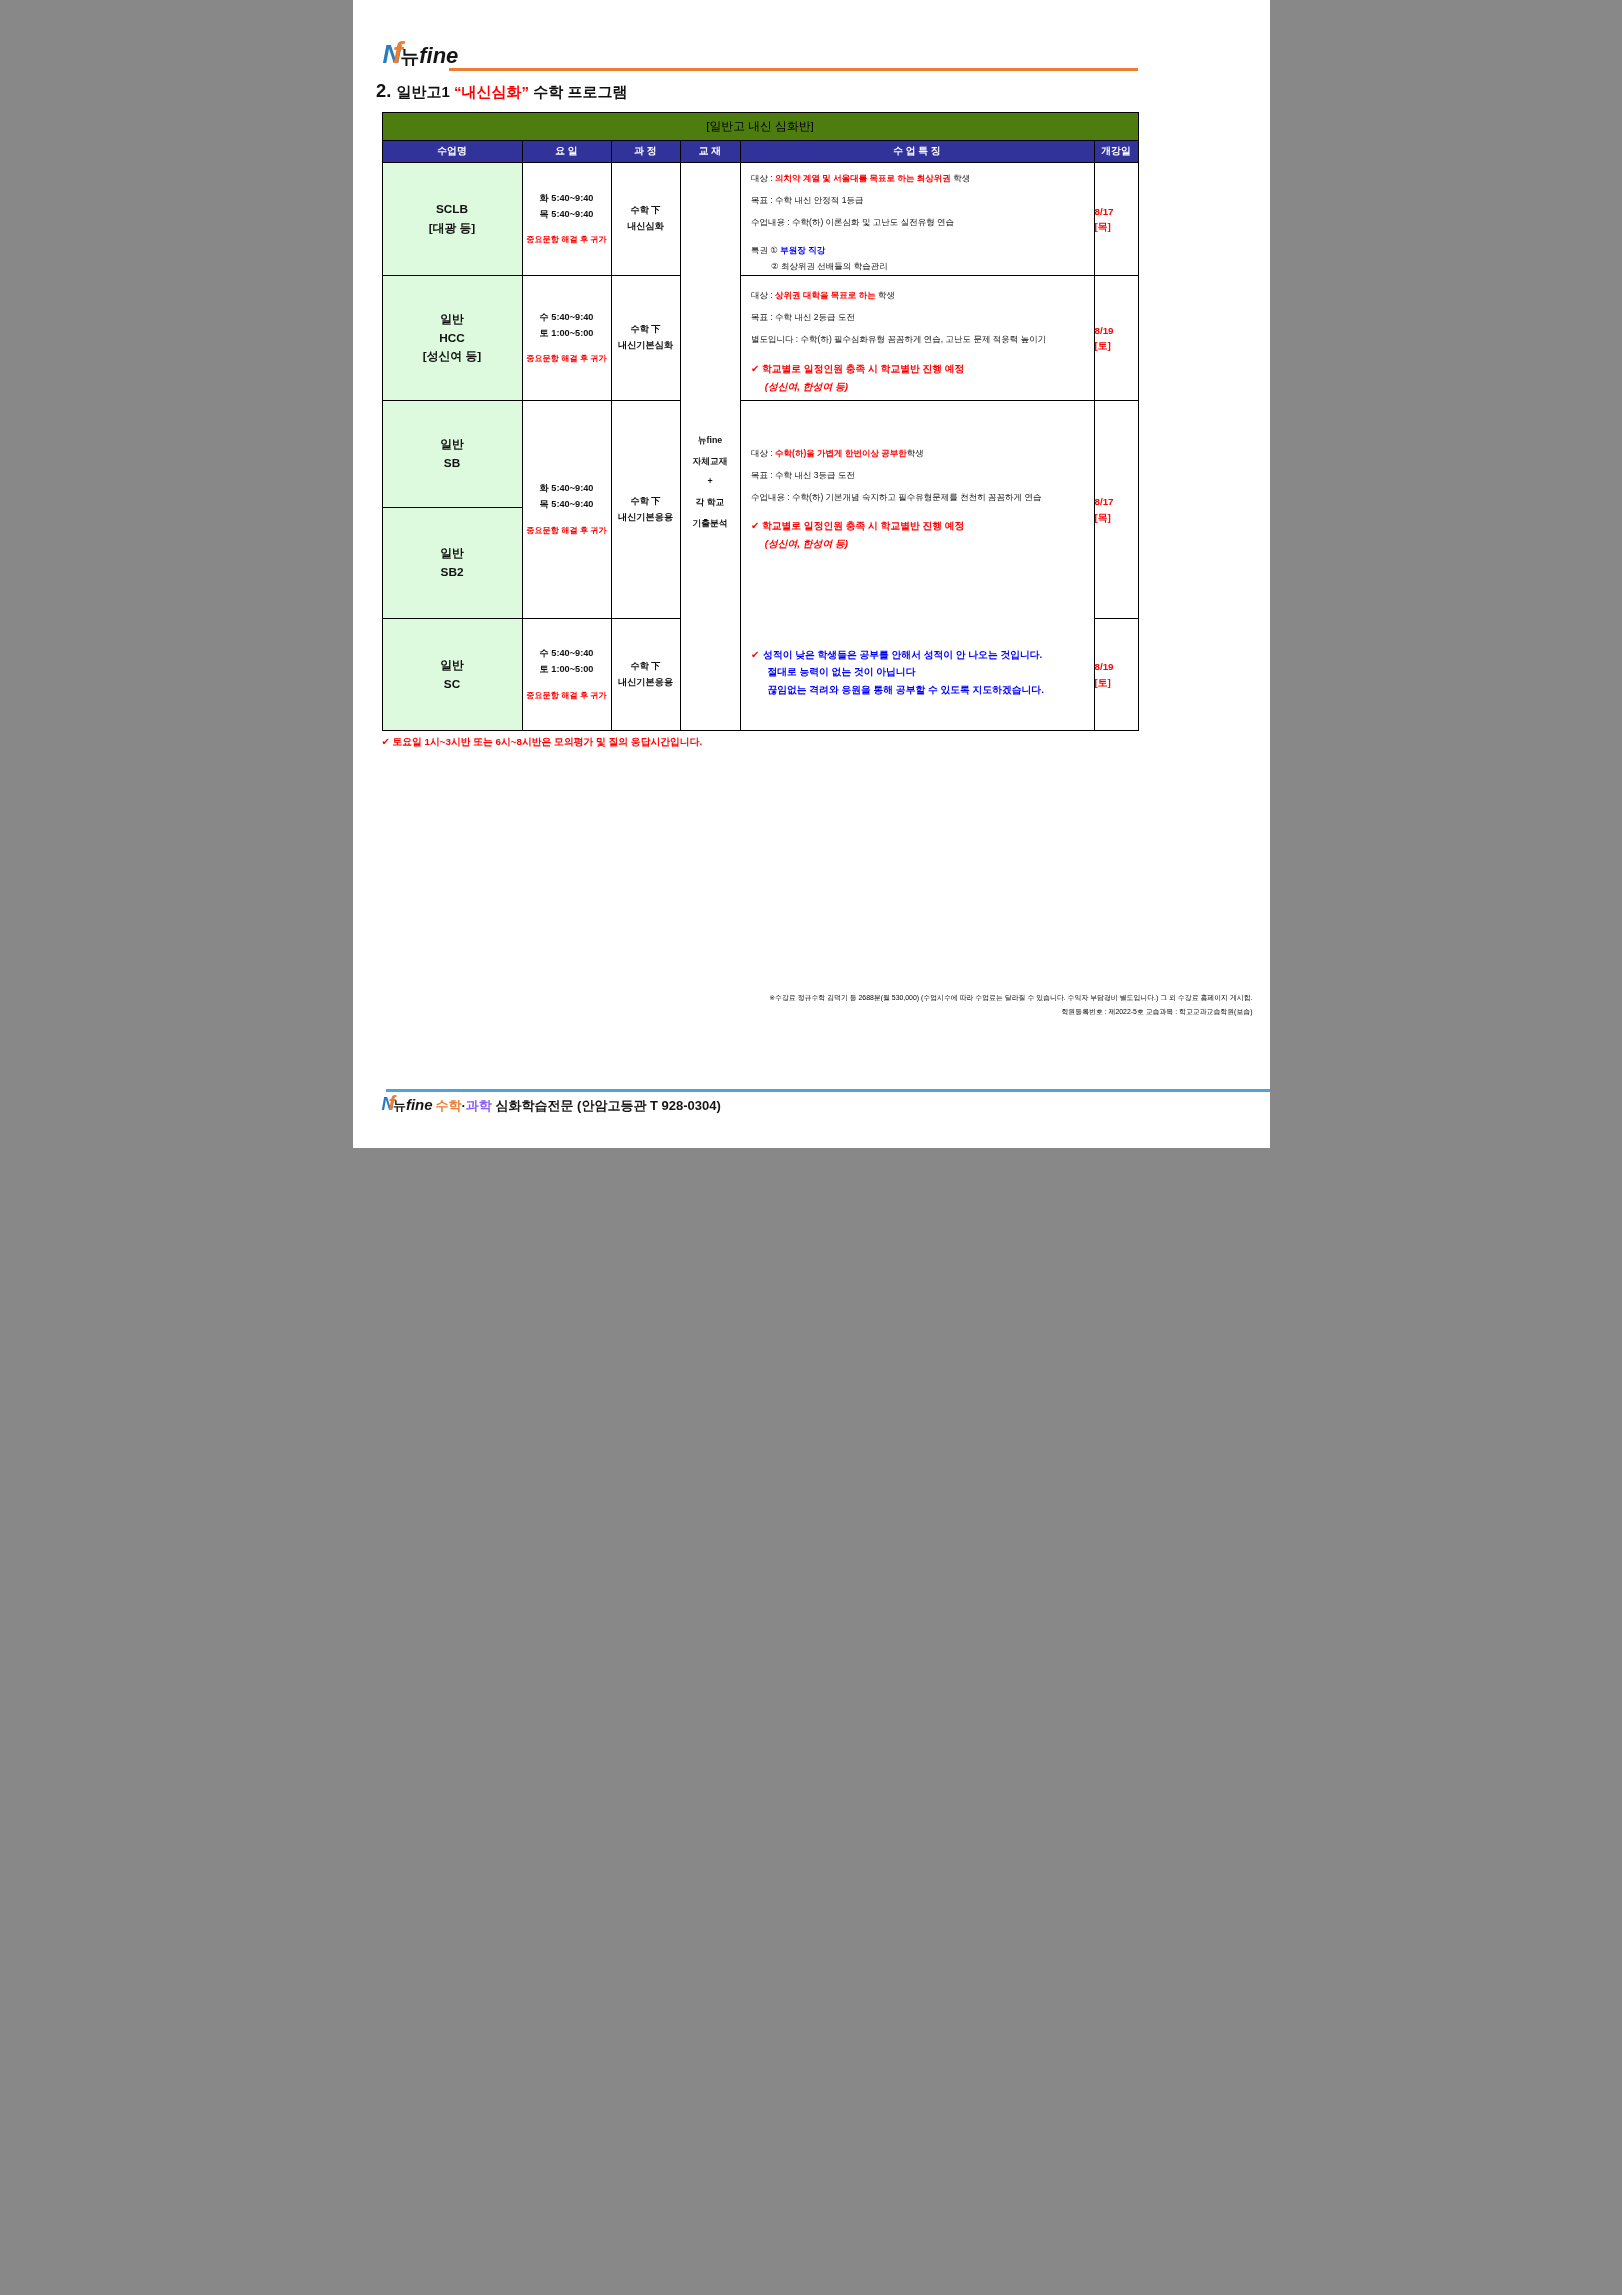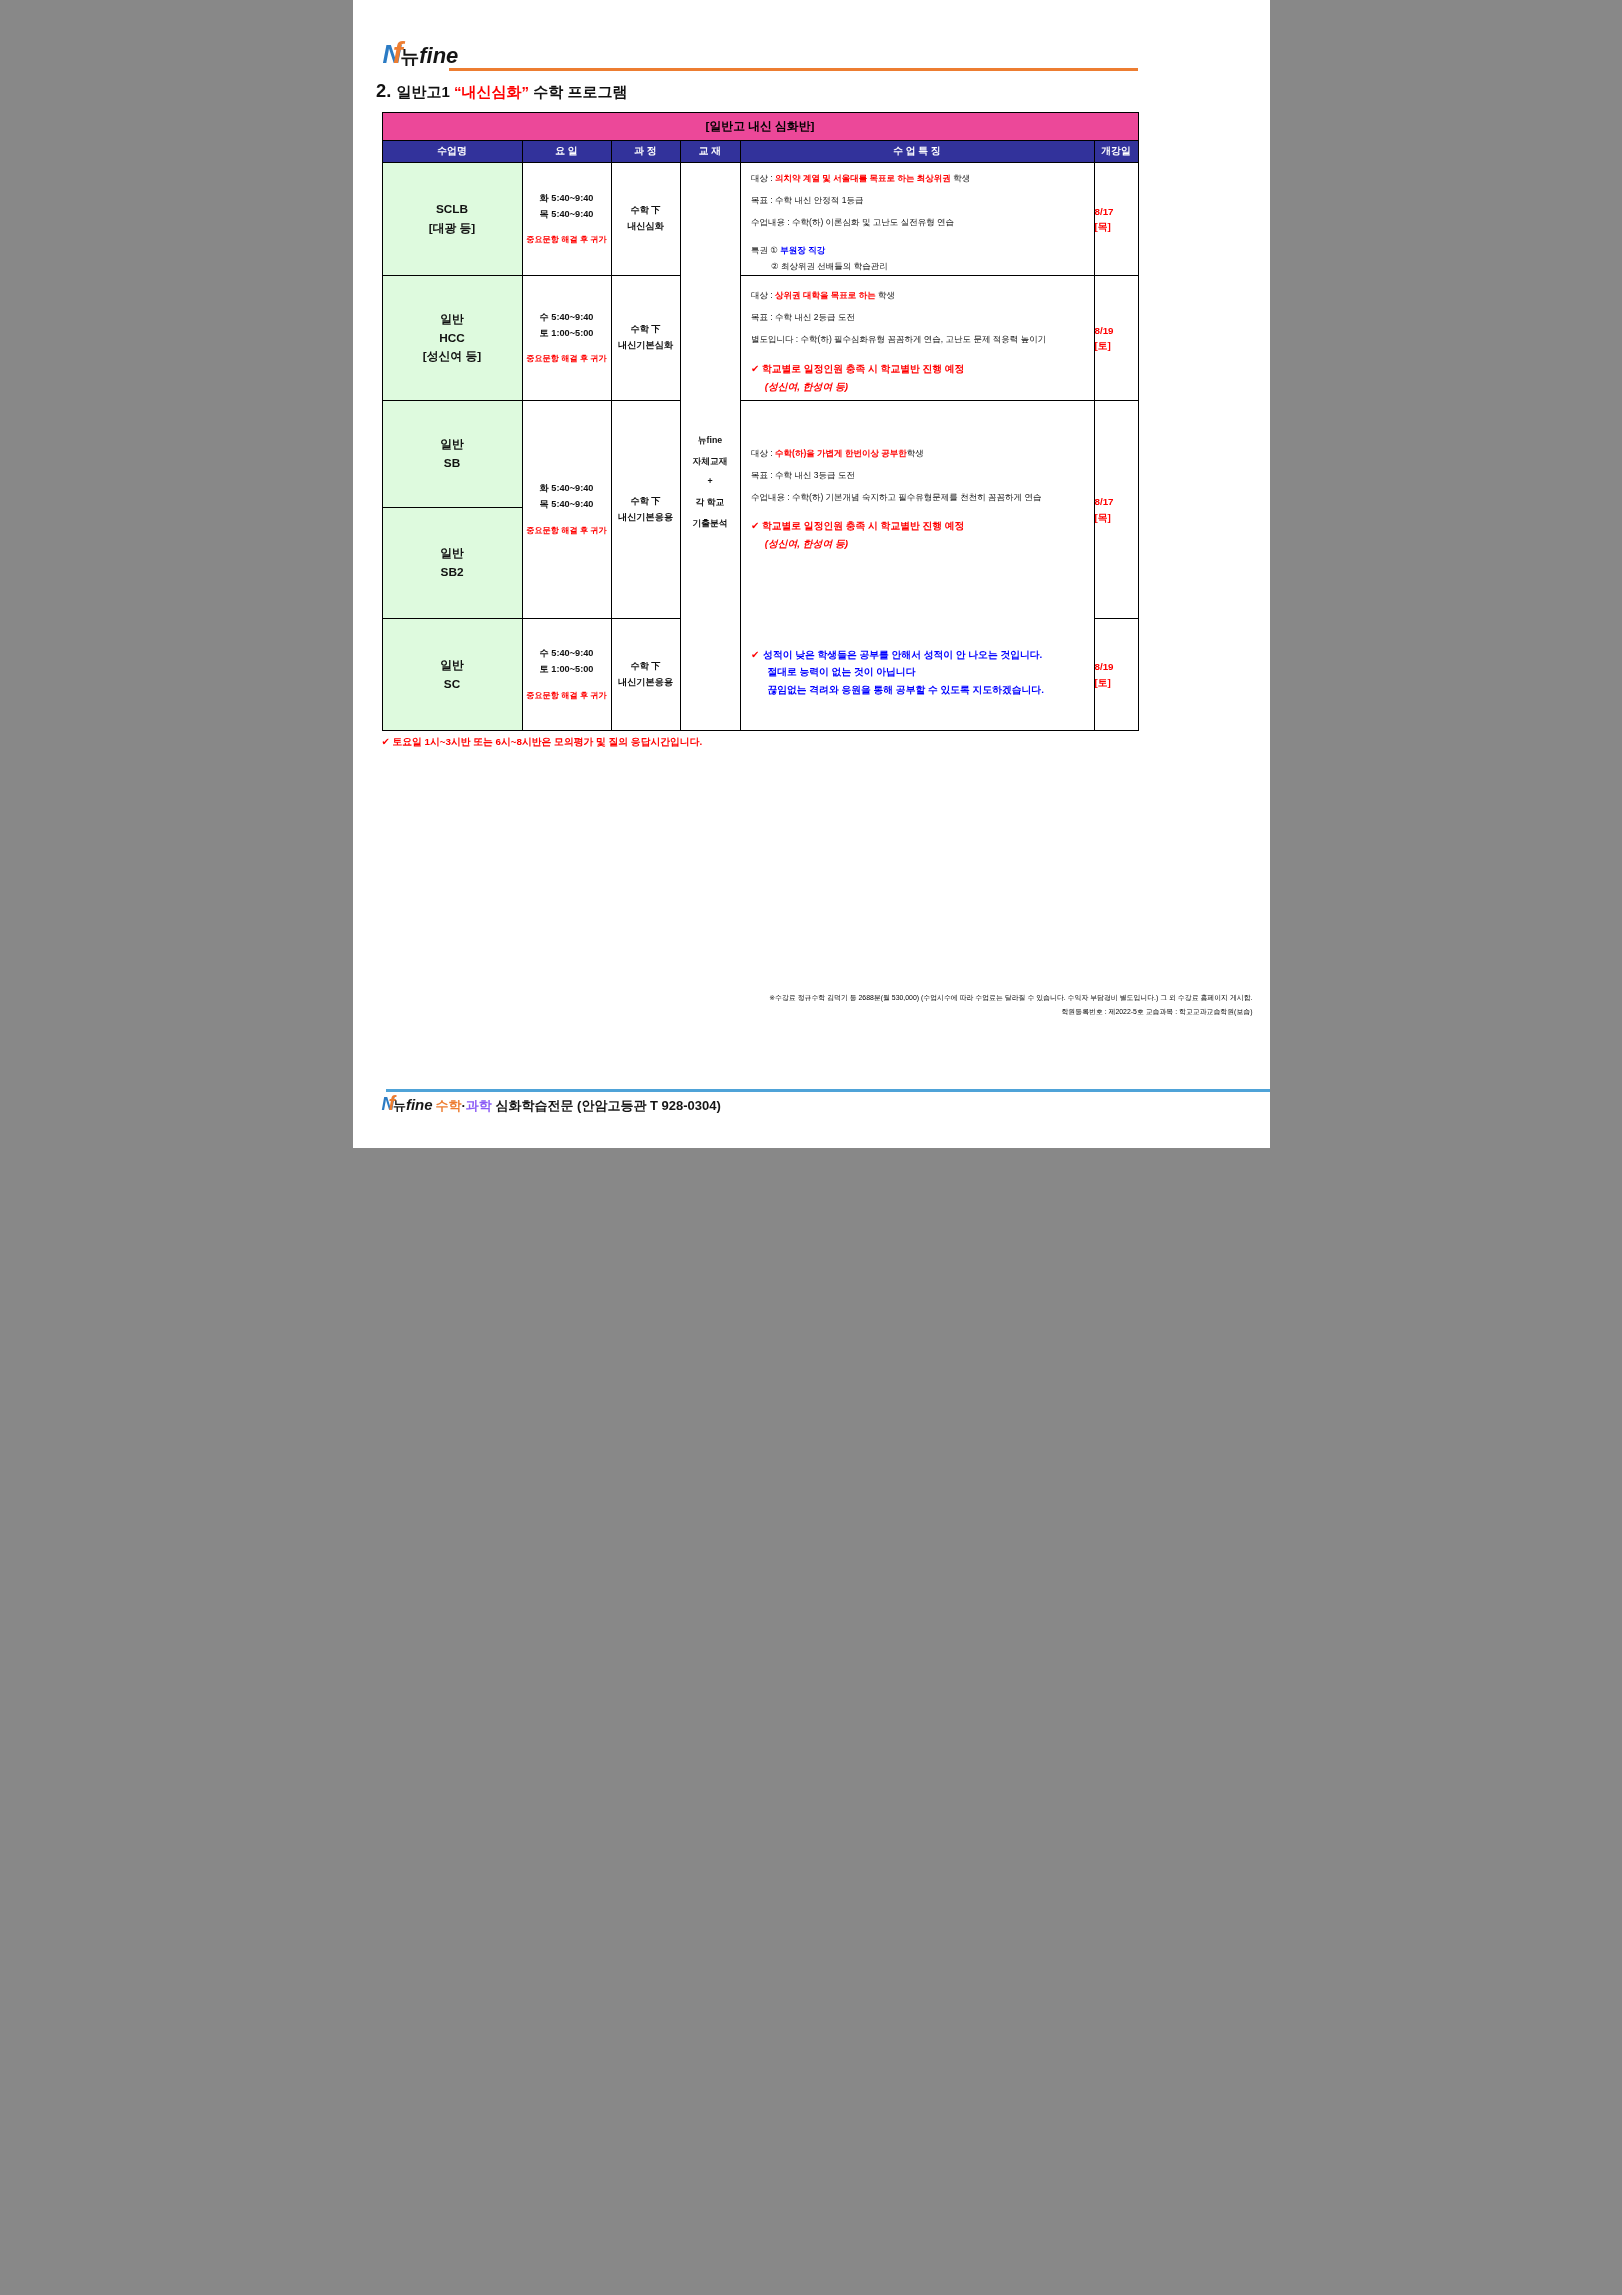--- a/index.html
+++ b/index.html
@@ -15,21 +15,21 @@
   .logo-fine{ font-size:22px; font-weight:bold; font-style:italic; color:#151515; }
   .brand-rule { position:absolute; left:96px; top:68px; width:689px; height:3.3px; background:#ED7D31; }
 
   .doc-title { position:absolute; left:23.6px; top:80px; font-size:15px; font-weight:bold; color:#111; white-space:nowrap; }
   .doc-title .t-num { font-size:18.3px; margin-right:5.2px; }
   .doc-title .red { color:#FF0000; }
 
   
   table.schedule { position:absolute; left:29px; top:112px; width:756px; border-collapse:collapse; table-layout:fixed; }
   table.schedule td, table.schedule th { border:1.3px solid #000; overflow:hidden; }
-  .caption-cell { height:28px; text-align:center; font-size:11.8px; font-weight:bold; color:#000; background:#ec4899; }
+  .caption-cell { height:28px; text-align:center; font-size:11.8px; font-weight:normal; color:#000; background:#4d7c0f; }
   .head-row th { height:22px; background:#32329B; color:#fff; font-size:9.8px; font-weight:bold; text-align:center; }
 
   .name-cell { background:#DEFADE; text-align:center; font-size:11.8px; font-weight:600; color:#111; line-height:1.6; vertical-align:middle; }
   .day-cell  { text-align:center; vertical-align:middle; font-size:9.2px; font-weight:600; color:#111; line-height:1.7; }
   .day-note  { margin-top:11px; font-size:8.2px; font-weight:bold; color:#FF0000; }
   .course-cell { text-align:center; vertical-align:middle; font-size:9.2px; font-weight:600; color:#111; line-height:1.7; }
   .book-cell { position:relative; vertical-align:top; }
   .book-inner { position:absolute; top:267px; left:0; right:0; text-align:center; font-size:8.8px; font-weight:600; color:#111; line-height:2.35; }
   .start-cell { vertical-align:middle; font-size:9.8px; font-weight:bold; color:#FF0000; line-height:1.55; }
 

